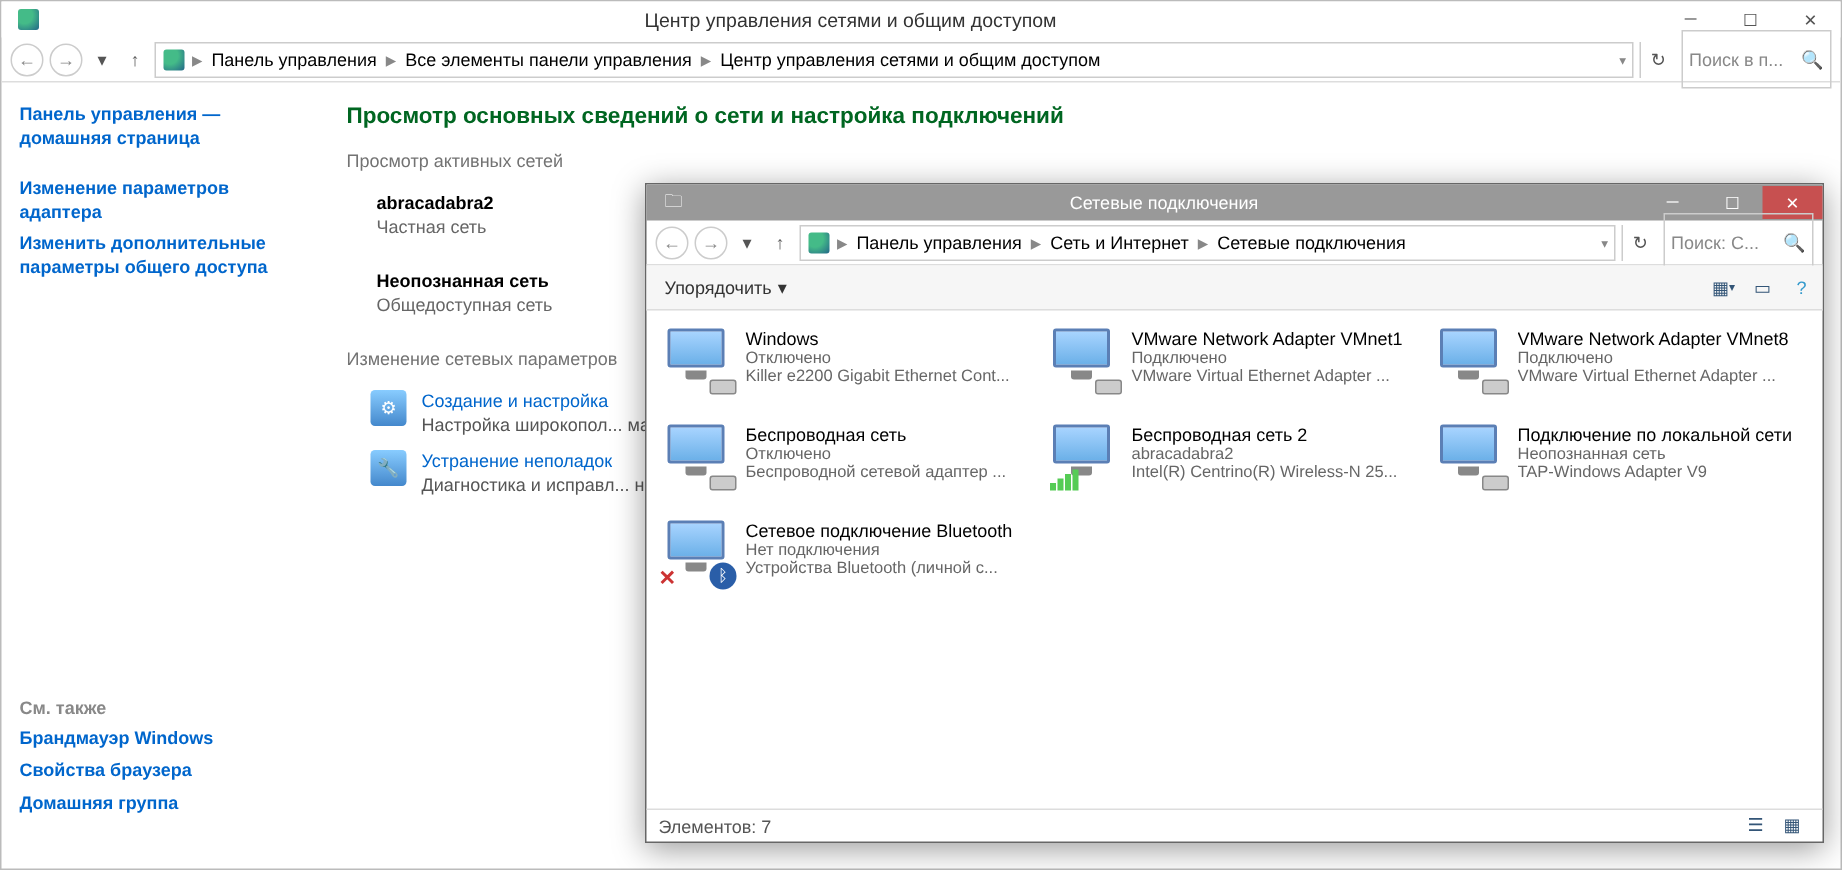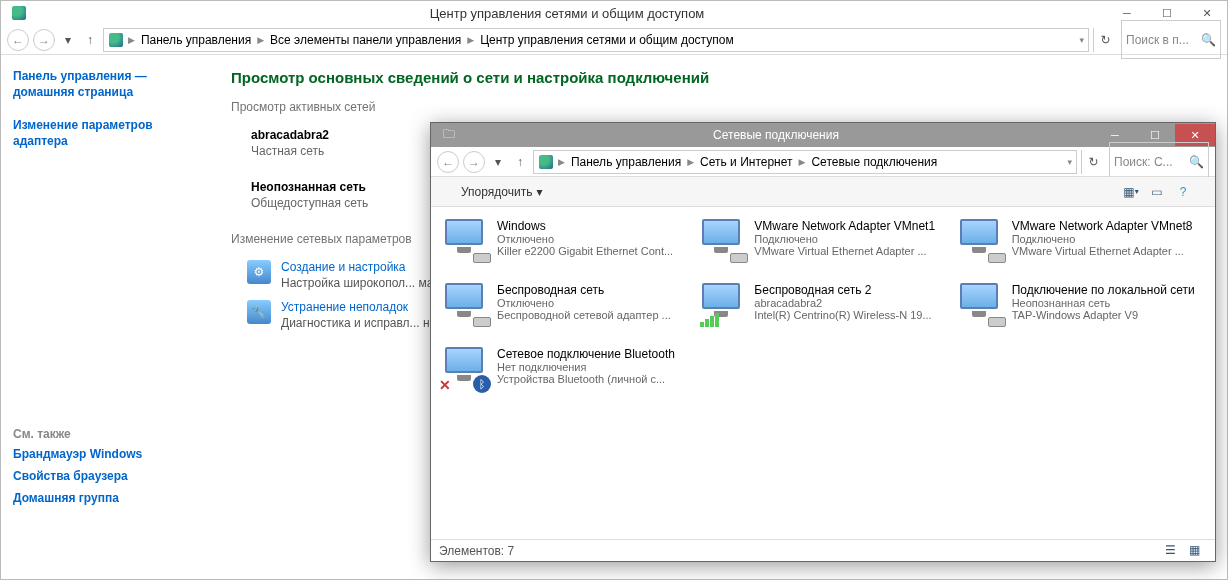--- a/index.html
+++ b/index.html
@@ -40,21 +40,21 @@
 .taskicon { width: 24px; height: 24px; flex-shrink: 0; background: linear-gradient(#8cf,#48c); border-radius: 3px; display: flex; align-items: center; justify-content: center; color: #fff; font-size: 12px; }
 .tasklink { color: #0066cc; cursor: pointer; font-size: 12px; }
 .taskdesc { color: #555; font-size: 12px; margin-top: 2px; }
 
 
 .child { position: absolute; left: 430px; top: 122px; width: 786px; height: 440px; background: #fff; box-shadow: 0 4px 20px rgba(0,0,0,.4); border: 1px solid #666; display: flex; flex-direction: column; }
 .child .titlebar { background: #999; color: #fff; height: 24px; }
 .child .title { color: #fff; font-size: 12px; }
 .child .winbtn { height: 22px; color:#fff; }
 .child .winbtn.close { background: #c75050; }
-.toolbar { height: 30px; display: flex; align-items: center; padding: 0 22px; border-bottom: 1px solid #ddd; gap: 6px; background: #f6f6f6; }
+.toolbar { height: 30px; display: flex; align-items: center; padding: 0 4px; border-bottom: 1px solid #ddd; gap: 6px; background: #f6f6f6; }
 .toolbar .tbtn { padding: 3px 8px; cursor: pointer; font-size: 12px; color: #333; display: flex; align-items: center; gap: 4px; }
 .toolbar .spacer { flex: 1; }
 .toolbar .vicon { width: 20px; height: 20px; display: flex; align-items: center; justify-content: center; cursor: pointer; color: #357; }
 
 .filearea { flex: 1; padding: 8px; display: grid; grid-template-columns: repeat(3, 1fr); grid-auto-rows: 60px; gap: 4px; align-content: start; }
 .conn { display: flex; gap: 8px; padding: 4px; cursor: pointer; }
 .connicon { width: 46px; height: 40px; flex-shrink: 0; position: relative; }
 .connicon .mon { width: 38px; height: 26px; border: 2px solid #5b7fb5; background: linear-gradient(#a8d4ff,#6bb0e8); border-radius: 2px; position: absolute; top: 0; left: 2px; }
 .connicon .base { width: 14px; height: 6px; background: #888; position: absolute; top: 28px; left: 14px; border-radius: 0 0 2px 2px; }
 .connicon .plug { width: 18px; height: 10px; background: #ccc; border: 1px solid #888; border-radius: 2px; position: absolute; bottom: -4px; right: -2px; }
@@ -114,20 +114,21 @@
     </div>
   </div>
 
   <div class="content">
     <div class="sidebar">
       <div class="group">
         <a>Панель управления — домашняя страница</a>
       </div>
       <div class="group">
         <a>Изменение параметров адаптера</a>
+        <a>Изменить дополнительные параметры общего доступа</a>
       </div>
       <div style="height:260px"></div>
       <div class="group">
         <div class="hdr">См. также</div>
         <a>Брандмауэр Windows</a>
         <a>Свойства браузера</a>
         <a>Домашняя группа</a>
       </div>
     </div>
 
@@ -265,21 +266,21 @@
           <div class="bars">
             <span></span>
             <span></span>
             <span></span>
             <span></span>
           </div>
         </div>
       <div class="conntxt">
         <div class="cname">Беспроводная сеть 2</div>
         <div class="cstate">abracadabra2</div>
-        <div class="cdev">Intel(R) Centrino(R) Wireless-N 19...</div>
+        <div class="cdev">Intel(R) Centrino(R) Wireless-N 25...</div>
       </div>
     </div>
     <div class="conn">
       <div class="connicon">
           <div class="mon"></div>
           <div class="base"></div>
           <div class="plug"></div>
         </div>
       <div class="conntxt">
         <div class="cname">Подключение по локальной сети</div>

